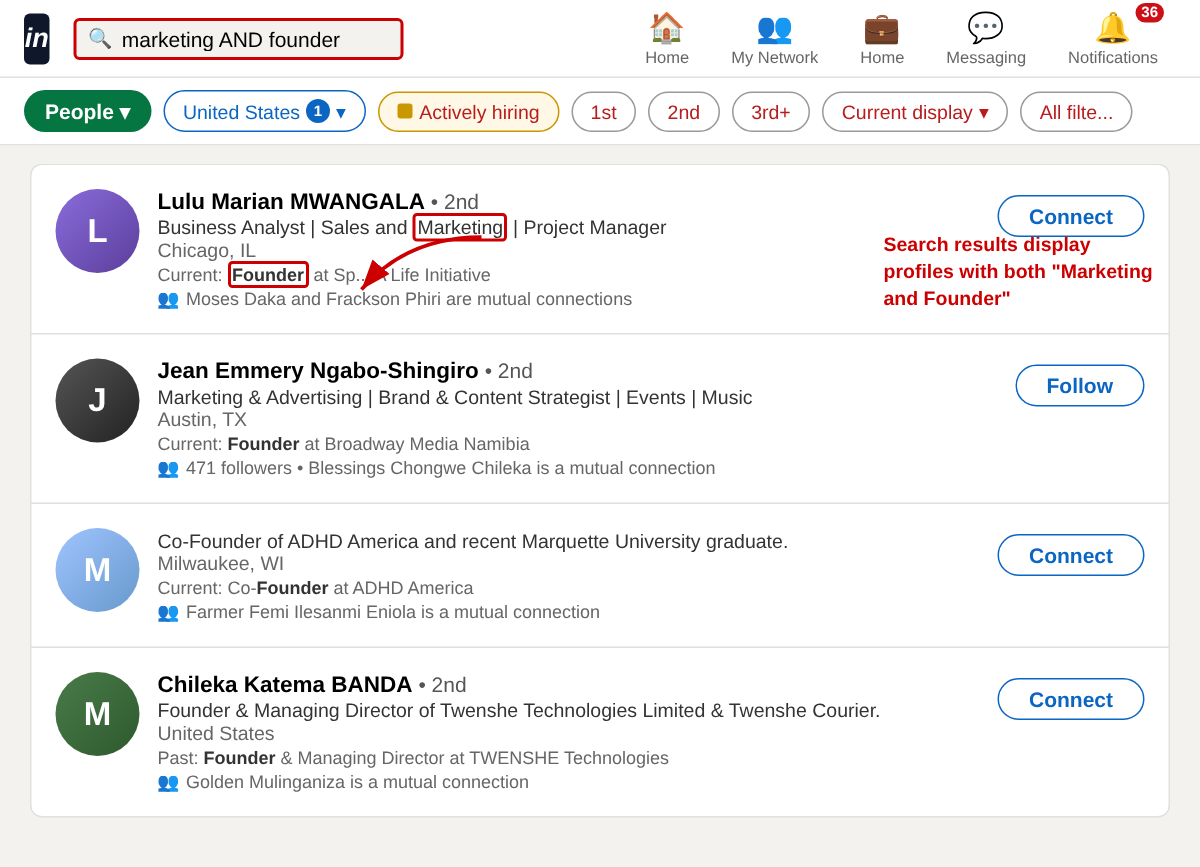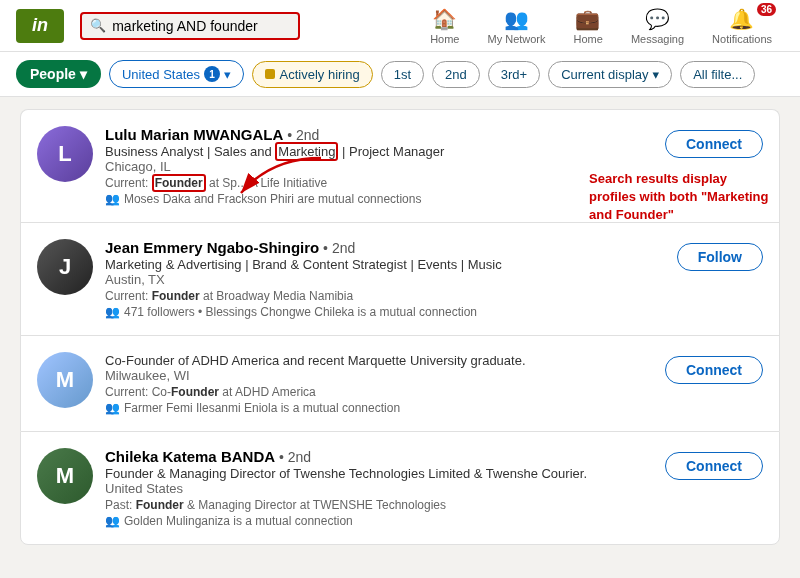--- a/index.html
+++ b/index.html
@@ -9,22 +9,22 @@
     .top-nav {
       background: #fff;
       border-bottom: 1px solid #e0e0e0;
       display: flex;
       align-items: center;
       padding: 8px 16px;
       gap: 16px;
       height: 52px;
     }
     .linkedin-logo {
-      width: 48px; height: 34px;
-      background: #4d7c0f;
+      width: 17px; height: 34px;
+      background: #0f172a;
       border-radius: 4px;
       display: flex; align-items: center; justify-content: center;
       color: #fff; font-weight: 900; font-size: 18px; font-style: italic;
       flex-shrink: 0;
     }
     .search-box {
       display: flex; align-items: center;
       border: 2px solid #cc0000;
       border-radius: 4px;
       padding: 4px 8px;
@@ -59,21 +59,21 @@
       display: flex; align-items: center;
       padding: 8px 16px; gap: 8px;
       flex-wrap: wrap;
     }
     .btn-people {
       background: #057642; color: #fff; border: none; border-radius: 20px;
       padding: 6px 14px; font-size: 14px; font-weight: 600; cursor: pointer;
       display: flex; align-items: center; gap: 4px;
     }
     .btn-filter {
-      background: #fff; color: #0c4a6e; border: 1px solid #999; border-radius: 20px;
+      background: #fff; color: #b91c1c; border: 1px solid #999; border-radius: 20px;
       padding: 5px 12px; font-size: 13px; cursor: pointer;
       display: flex; align-items: center; gap: 4px;
     }
     .btn-filter.active { border-color: #0a66c2; color: #0a66c2; }
     .btn-filter.hiring {
       background: #fff8e6; border-color: #c99800;
       display: flex; align-items: center; gap: 5px;
     }
     .hiring-dot { width: 10px; height: 10px; background: #c99800; border-radius: 2px; }
     .badge-count {
@@ -234,21 +234,21 @@
       <div class="result-current">Current: <strong><span class="highlight-founder">Founder</span></strong> at Sp... A Life Initiative</div>
       <div class="result-mutual">
         <span>👥</span>
         <span>Moses Daka and Frackson Phiri are mutual connections</span>
       </div>
     </div>
     <div class="result-actions">
       <button class="btn-connect">Connect</button>
     </div>
 
-    <div style="position:absolute; right:10px; top:60px; pointer-events:none;">
+    <div style="position:absolute; right:10px; top:44px; pointer-events:none;">
       <div class="annotation-text">Search results display profiles with both "Marketing and Founder"</div>
     </div>
 
     <svg style="position:absolute; left:200px; top:38px; pointer-events:none;" width="120" height="60">
       <defs>
         <marker id="arrowhead" markerWidth="8" markerHeight="6" refX="8" refY="3" orient="auto">
           <polygon points="0 0, 8 3, 0 6" fill="#cc0000"></polygon>
         </marker>
       </defs>
       <path d="M 100,10 Q 50,10 20,45" stroke="#cc0000" stroke-width="2.5" fill="none" marker-end="url(#arrowhead)"></path>

